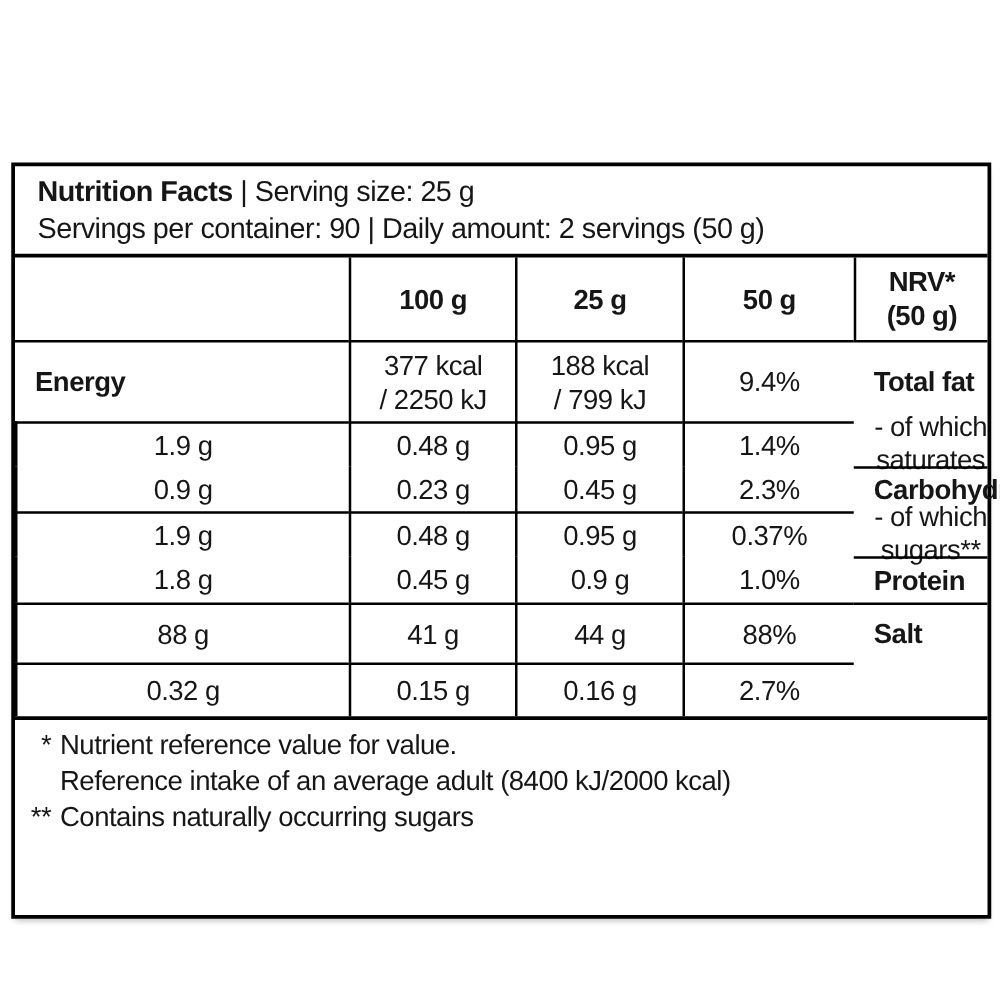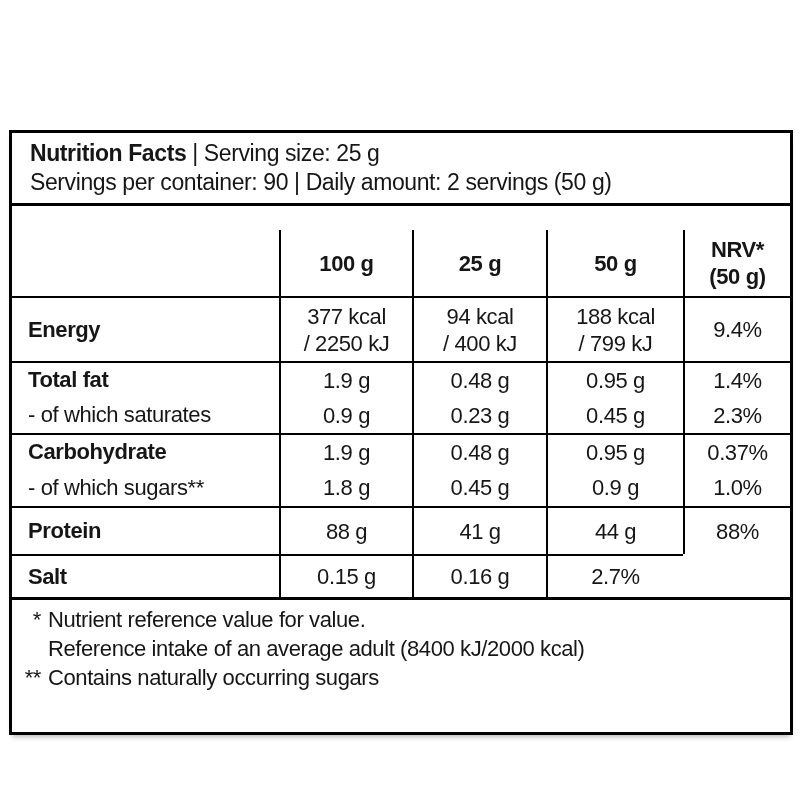--- a/index.html
+++ b/index.html
@@ -19,21 +19,20 @@
     height:70px;box-sizing:content-box;border-bottom:3px solid #000;
     padding-left:18px;display:flex;flex-direction:column;justify-content:center;
     font-size:23px;line-height:29px;
   }
   .nf-header .ttl{font-weight:bold;}
   
   .grid{
     display:grid;
     grid-template-columns:267px 133px 134px 137px 107px;
     grid-template-rows:66px 65px 36px 36px 36px 37px 48px 43px;
-    margin-top:24px;
   }
   .cell{
     box-sizing:border-box;display:flex;align-items:center;
     font-size:22px;
   }
   .cell.label{padding-left:16px;justify-content:flex-start;text-align:center;}
   .cell.val{justify-content:center;text-align:center;flex-direction:column;line-height:27px;}
   .bold{font-weight:bold;}
   .bl{border-left:2px solid #000;}
   .bt{border-top:2px solid #000;}
@@ -70,24 +69,20 @@
       <span>NRV*</span>
       <span>(50 g)</span>
     </div>
 
     <div class="cell label bold bt">Energy</div>
     <div class="cell val bt bl">
       <span>377 kcal</span>
       <span>/ 2250 kJ</span>
     </div>
     <div class="cell val bt bl">
-      <span>94 kcal</span>
-      <span>/ 400 kJ</span>
-    </div>
-    <div class="cell val bt bl">
       <span>188 kcal</span>
       <span>/ 799 kJ</span>
     </div>
     <div class="cell val bt bl">9.4%</div>
 
     <div class="cell label bold bt">Total fat</div>
     <div class="cell val bt bl">1.9 g</div>
     <div class="cell val bt bl">0.48 g</div>
     <div class="cell val bt bl">0.95 g</div>
     <div class="cell val bt bl">1.4%</div>
@@ -110,20 +105,21 @@
     <div class="cell val bl">0.9 g</div>
     <div class="cell val bl">1.0%</div>
 
     <div class="cell label bold bt">Protein</div>
     <div class="cell val bt bl">88 g</div>
     <div class="cell val bt bl">41 g</div>
     <div class="cell val bt bl">44 g</div>
     <div class="cell val bt bl">88%</div>
 
     <div class="cell label bold bt">Salt</div>
+    <div class="cell val bt bl">0.32 g</div>
     <div class="cell val bt bl">0.15 g</div>
     <div class="cell val bt bl">0.16 g</div>
     <div class="cell val bt bl">2.7%</div>
 
   </div>
 
   <div class="foot">
     <div class="fline">
       <span class="fmark">*</span>
       <span class="ftext">Nutrient reference value for value.</span>

